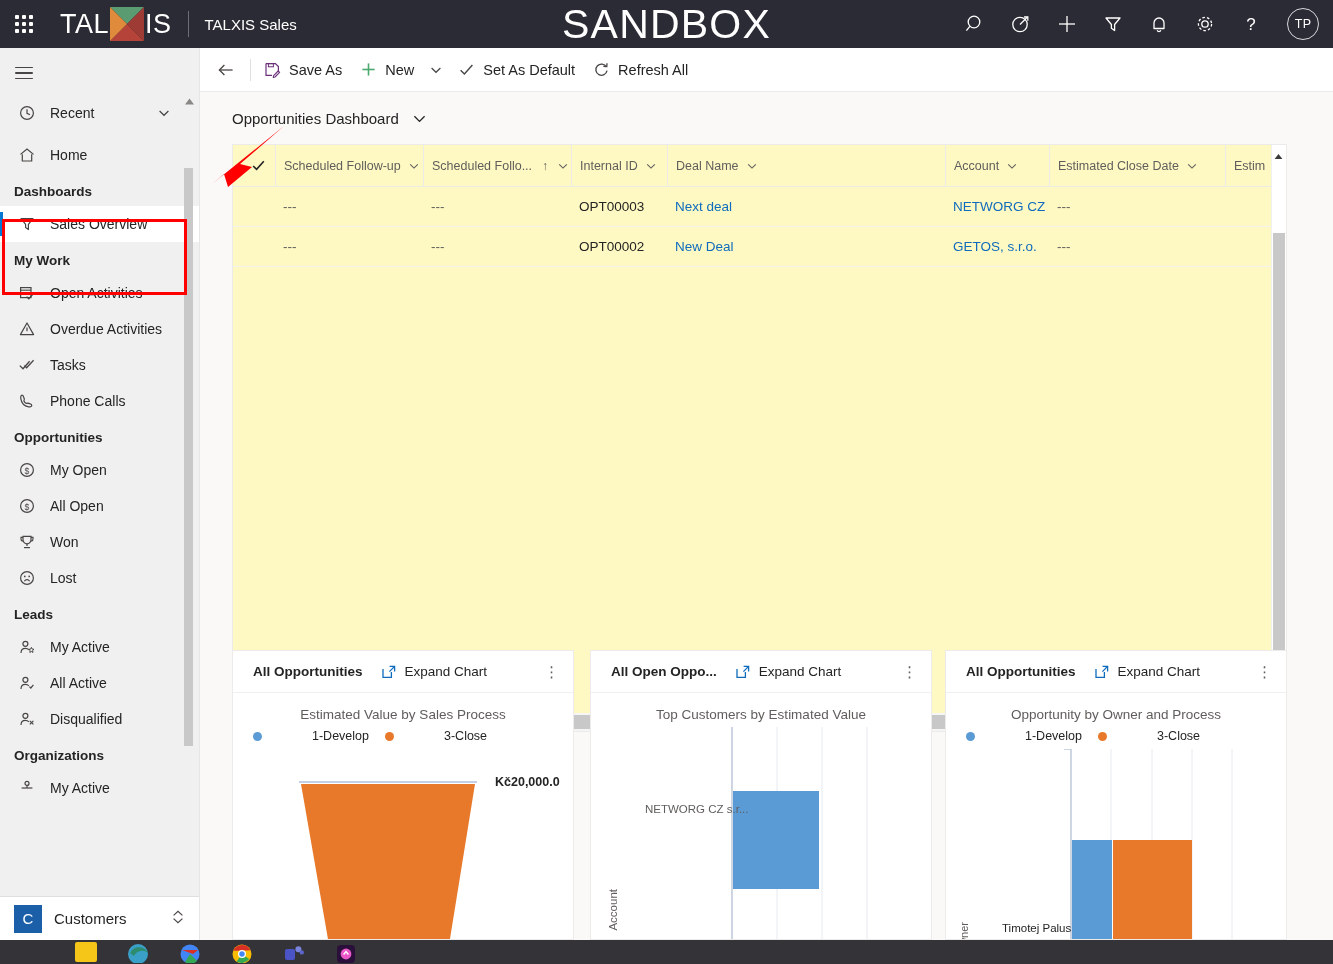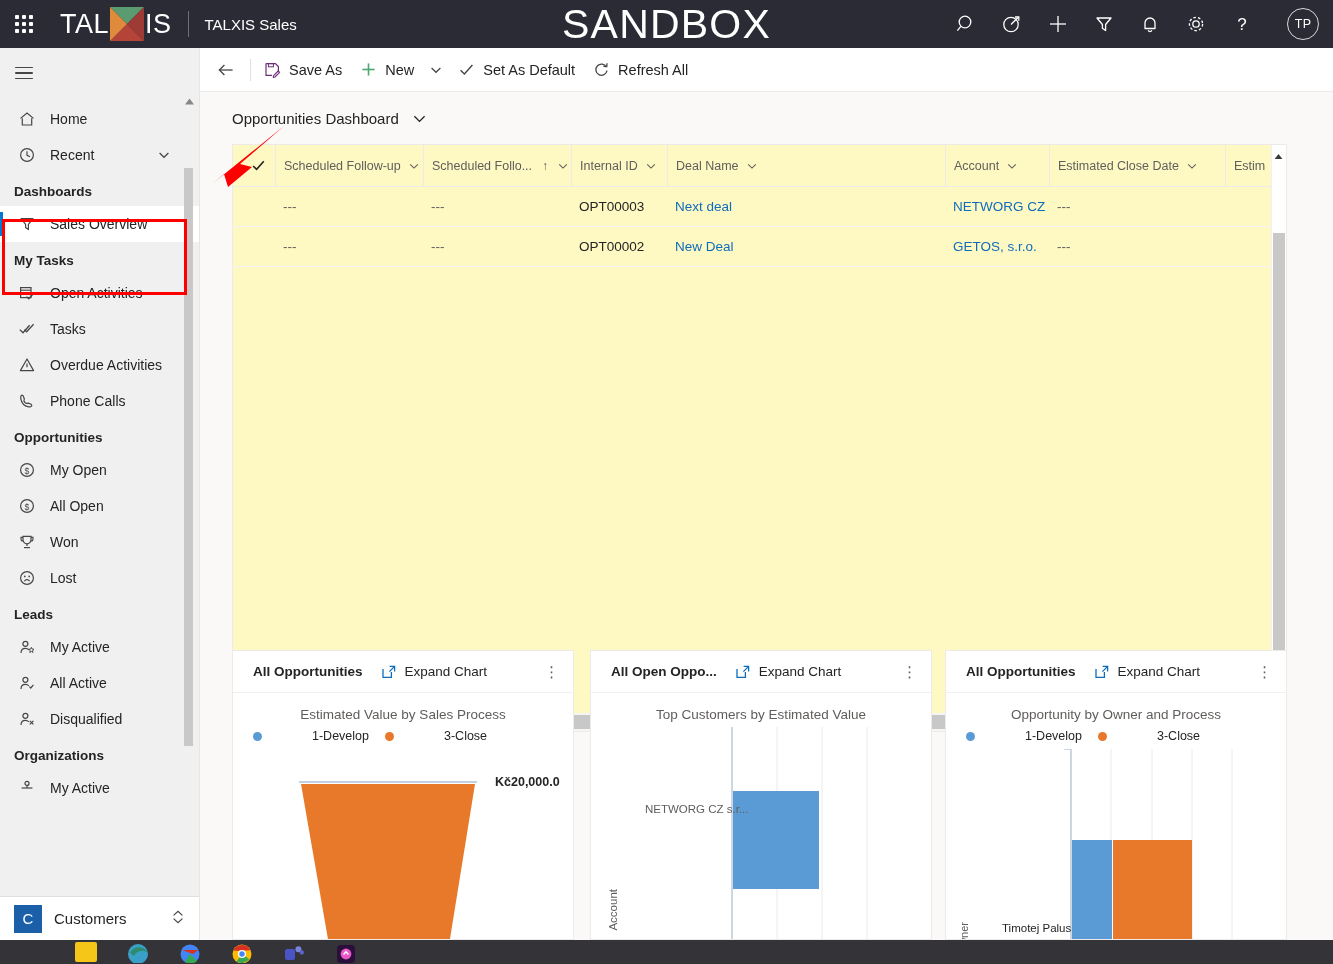--- a/index.html
+++ b/index.html
@@ -58,21 +58,21 @@
   }
   .bar-icon {
     width: 46px; height: 48px; display: flex; align-items: center;
     justify-content: center; cursor: pointer;
   }
   .bar-icon svg { display: block; }
   #avatar {
     width: 32px; height: 32px; border-radius: 50%;
     border: 1px solid #d8d8dd; color: #ffffff;
     display: flex; align-items: center; justify-content: center;
-    font-size: 12.5px; margin-left: 22px; cursor: pointer; letter-spacing:.3px;
+    font-size: 12.5px; margin-left: 13px; cursor: pointer; letter-spacing:.3px;
   }
   
   #sidenav {
     position: absolute; top: 48px; left: 0;
     width: 200px; height: 892px;
     background: #f0f0f0; border-right: 1px solid #e6e6e6;
     overflow: hidden;
   }
   #hamburger {
     width: 48px; height: 44px; display: flex; align-items: center;
@@ -334,85 +334,85 @@
 
 <div id="sidenav">
   <div id="hamburger">
     <div class="ham-lines">
         <i></i>
         <i></i>
         <i></i>
       </div>
   </div>
 
-  <div class="nav-item" style="margin-top:6px">
-    <span class="ni-icon">
-      <svg width="18" height="18" viewBox="0 0 18 18">
-          <path d="M2.5 8.4 9 3 15.5 8.4" fill="none" stroke="#484644" stroke-width="1.2"></path>
-          <path d="M4.3 8.2 V15 h9.4 V8.2" fill="none" stroke="#484644" stroke-width="1.2"></path>
-        </svg>
-    </span>
-    <span class="ni-label">Home</span>
-  </div>
-
   <div class="nav-item">
     <span class="ni-icon">
       <svg width="18" height="18" viewBox="0 0 18 18">
           <circle cx="9" cy="9" r="6.4" fill="none" stroke="#484644" stroke-width="1.2"></circle>
           <polyline points="9,5.2 9,9.3 12,10.8" fill="none" stroke="#484644" stroke-width="1.2"></polyline>
         </svg>
     </span>
     <span class="ni-label">Recent</span>
     <span class="ni-chevron">
       <svg width="14" height="14" viewBox="0 0 14 14">
           <polyline points="2.6,5 7,9.3 11.4,5" fill="none" stroke="#484644" stroke-width="1.2"></polyline>
         </svg>
     </span>
   </div>
 
+  <div class="nav-item" style="margin-top:6px">
+    <span class="ni-icon">
+      <svg width="18" height="18" viewBox="0 0 18 18">
+          <path d="M2.5 8.4 9 3 15.5 8.4" fill="none" stroke="#484644" stroke-width="1.2"></path>
+          <path d="M4.3 8.2 V15 h9.4 V8.2" fill="none" stroke="#484644" stroke-width="1.2"></path>
+        </svg>
+    </span>
+    <span class="ni-label">Home</span>
+  </div>
+
 
   <div class="nav-group-title">Dashboards</div>
   <div class="nav-item selected">
     <span class="ni-icon">
       <svg width="18" height="18" viewBox="0 0 18 18">
           <polygon points="3,3.6 15,3.6 10.4,9.4 10.4,14.6 7.6,12.6 7.6,9.4" fill="none" stroke="#484644" stroke-width="1.2" stroke-linejoin="round"></polygon>
           <line x1="5" y1="6.2" x2="13" y2="6.2" stroke="#484644" stroke-width="1.1"></line>
         </svg>
     </span>
     <span class="ni-label">Sales Overview</span>
   </div>
 
-  <div class="nav-group-title">My Tasks</div>
+  <div class="nav-group-title">My Work</div>
   <div class="nav-item">
     <span class="ni-icon">
       <svg width="18" height="18" viewBox="0 0 18 18">
           <rect x="2.6" y="3.6" width="10.4" height="10" fill="none" stroke="#484644" stroke-width="1.2"></rect>
           <line x1="2.6" y1="6.2" x2="13" y2="6.2" stroke="#484644" stroke-width="1.1"></line>
           <polyline points="8.6,12.6 10.8,14.8 15.4,9.6" fill="none" stroke="#484644" stroke-width="1.3"></polyline>
         </svg>
     </span>
     <span class="ni-label">Open Activities</span>
   </div>
   <div class="nav-item">
     <span class="ni-icon">
       <svg width="18" height="18" viewBox="0 0 18 18">
+          <polygon points="9,3 15.6,14.6 2.4,14.6" fill="none" stroke="#484644" stroke-width="1.2" stroke-linejoin="round"></polygon>
+          <line x1="9" y1="7.4" x2="9" y2="11.2" stroke="#484644" stroke-width="1.2"></line>
+        </svg>
+    </span>
+    <span class="ni-label">Overdue Activities</span>
+  </div>
+  <div class="nav-item">
+    <span class="ni-icon">
+      <svg width="18" height="18" viewBox="0 0 18 18">
           <polyline points="1.8,9.6 5,12.8 11.6,5.2" fill="none" stroke="#484644" stroke-width="1.3"></polyline>
           <polyline points="6.4,9.6 8.6,11.8 15.6,4.2" fill="none" stroke="#484644" stroke-width="1.3"></polyline>
         </svg>
     </span>
     <span class="ni-label">Tasks</span>
-  </div>
-  <div class="nav-item">
-    <span class="ni-icon">
-      <svg width="18" height="18" viewBox="0 0 18 18">
-          <polygon points="9,3 15.6,14.6 2.4,14.6" fill="none" stroke="#484644" stroke-width="1.2" stroke-linejoin="round"></polygon>
-          <line x1="9" y1="7.4" x2="9" y2="11.2" stroke="#484644" stroke-width="1.2"></line>
-        </svg>
-    </span>
-    <span class="ni-label">Overdue Activities</span>
   </div>
   <div class="nav-item">
     <span class="ni-icon">
       <svg width="18" height="18" viewBox="0 0 18 18">
           <path d="M4 3.2 c2.2 0 1.4 3 2.4 3.8 c-1.6 2.4 1.4 5.4 3.6 4 c1 1 3.8 .4 3.8 2.6 c0 1.2-2 1.4-3.2 1.2 C6 14 3.4 10.6 2.8 6.6 C2.6 5 2.8 3.2 4 3.2 Z" fill="none" stroke="#484644" stroke-width="1.2" stroke-linejoin="round"></path>
         </svg>
     </span>
     <span class="ni-label">Phone Calls</span>
   </div>
 

